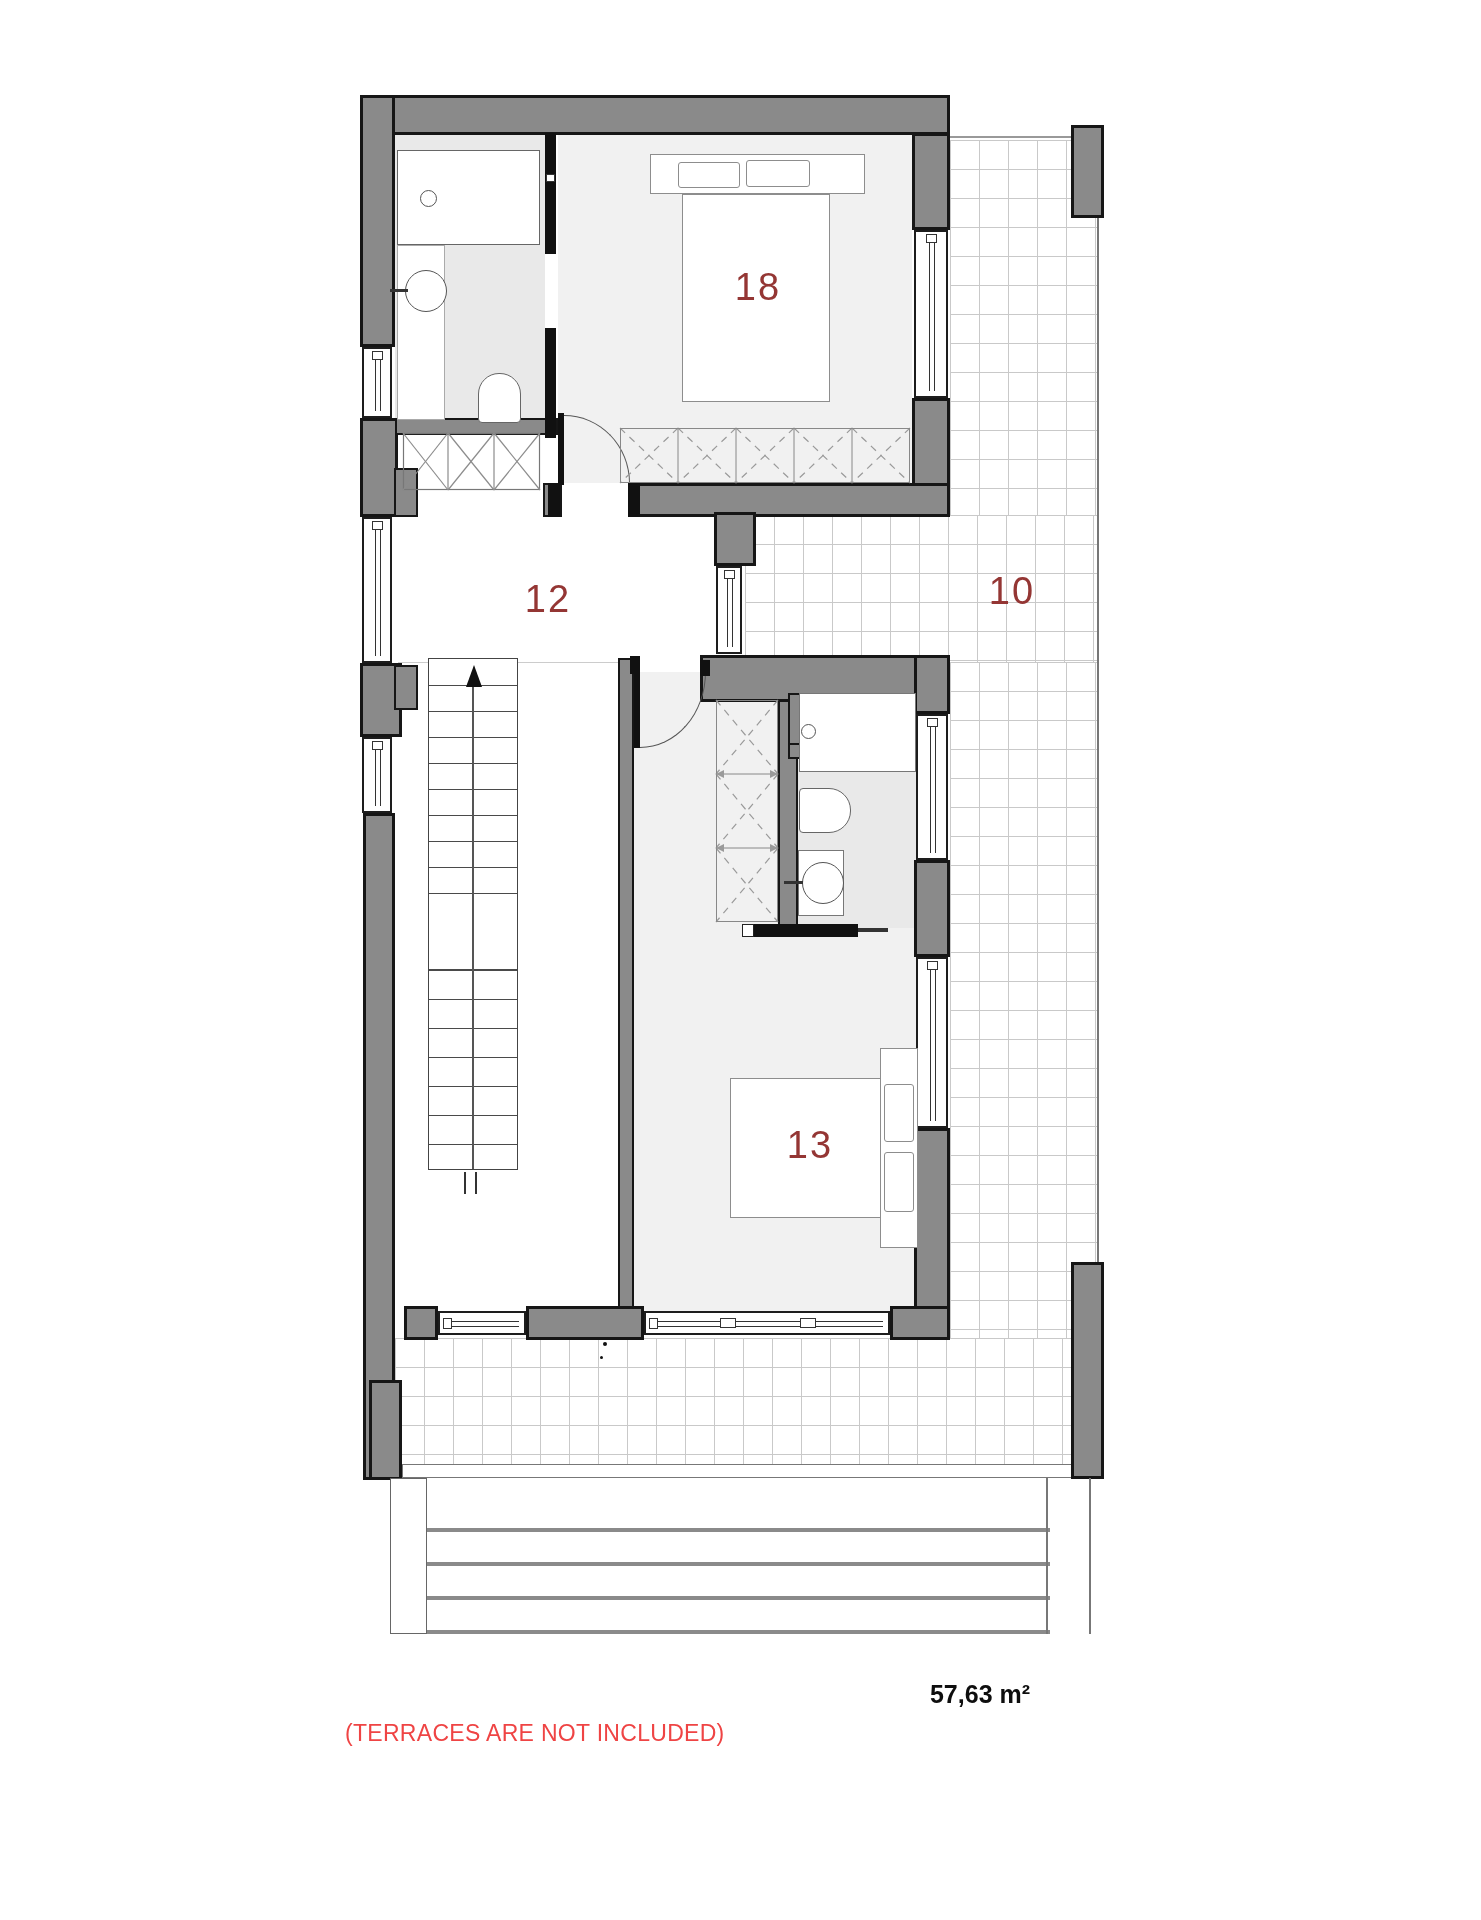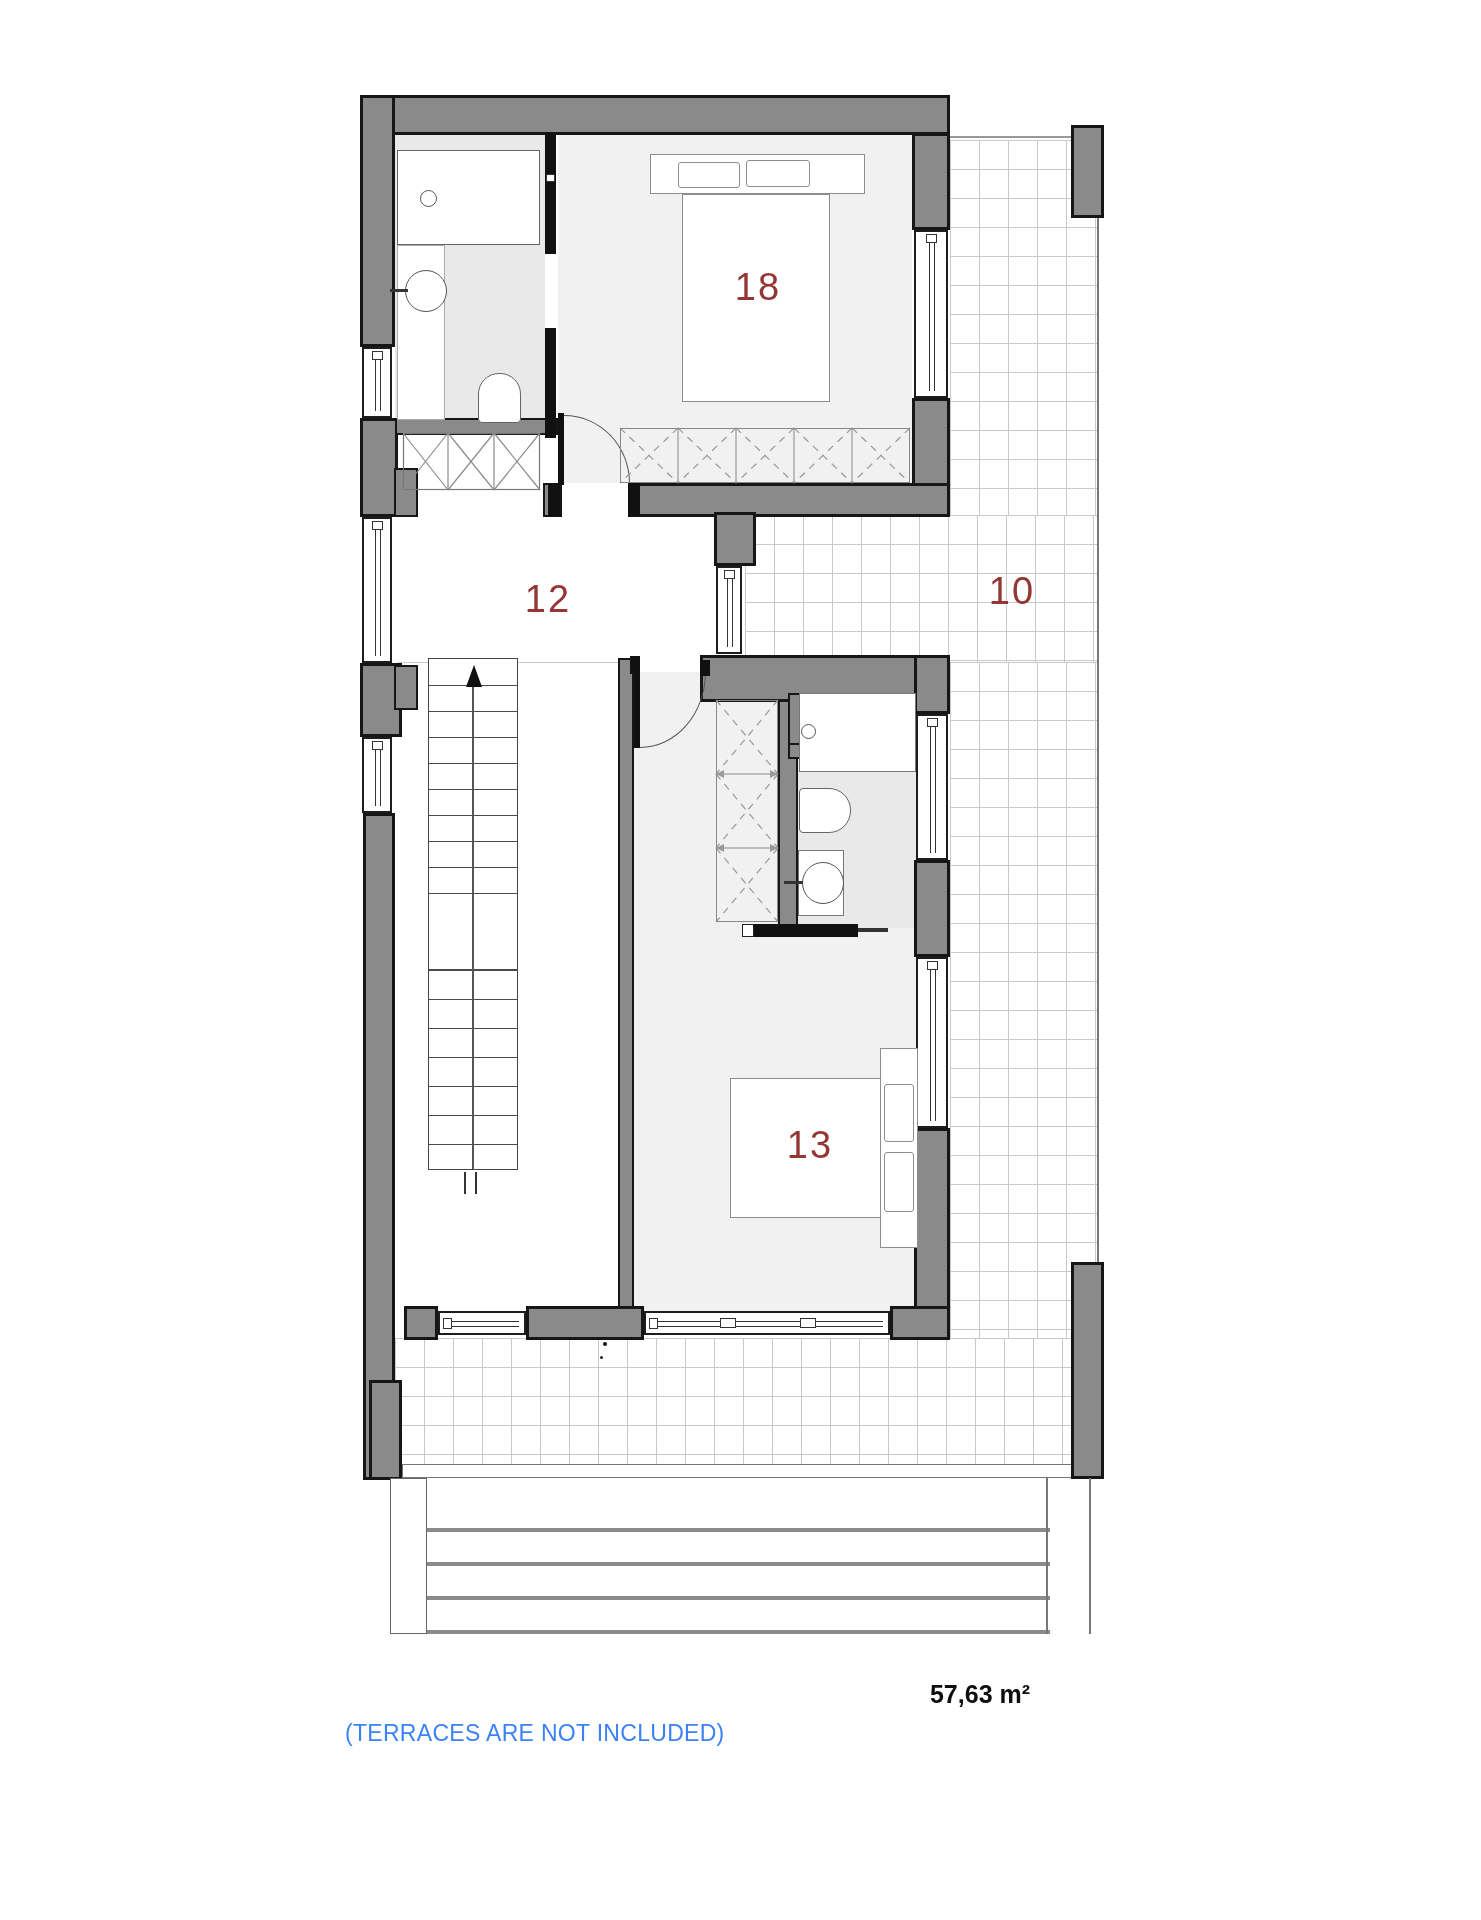--- a/index.html
+++ b/index.html
@@ -37,21 +37,21 @@
   
   .arc{position:absolute;box-sizing:border-box;}
   
   .stairs{position:absolute;box-sizing:border-box;border:1.3px solid #444;background:#fff;}
   .treads{position:absolute;left:0;right:0;background:repeating-linear-gradient(to bottom,#4a4a4a 0 1.3px,transparent 1.3px 26px);}
   .stair-center{position:absolute;left:50%;width:1.5px;margin-left:-0.75px;background:#555;}
   
   .room-label{position:absolute;width:90px;text-align:center;font-size:38px;letter-spacing:2px;
         color:#943634;font-family:"Liberation Sans",sans-serif;}
   .legend-title{position:absolute;font-weight:bold;font-size:25px;color:#0e0e0e;letter-spacing:0.4px;}
-  .legend-sub{position:absolute;font-size:23px;color:#3b82f6;letter-spacing:0.3px;}
+  .legend-sub{position:absolute;font-size:23px;color:#ef4444;letter-spacing:0.3px;}
   .legend-area{position:absolute;font-weight:bold;font-size:25px;color:#0e0e0e;text-align:right;}
   svg{position:absolute;overflow:visible;}
 </style>
 </head>
 <body>
 
 <div class="plan">
 
   <div class="floor bathfloor" style="left:395px;top:133px;width:150px;height:287px;"></div>
   <div class="floor" style="left:558px;top:133px;width:354px;height:350px;"></div>

